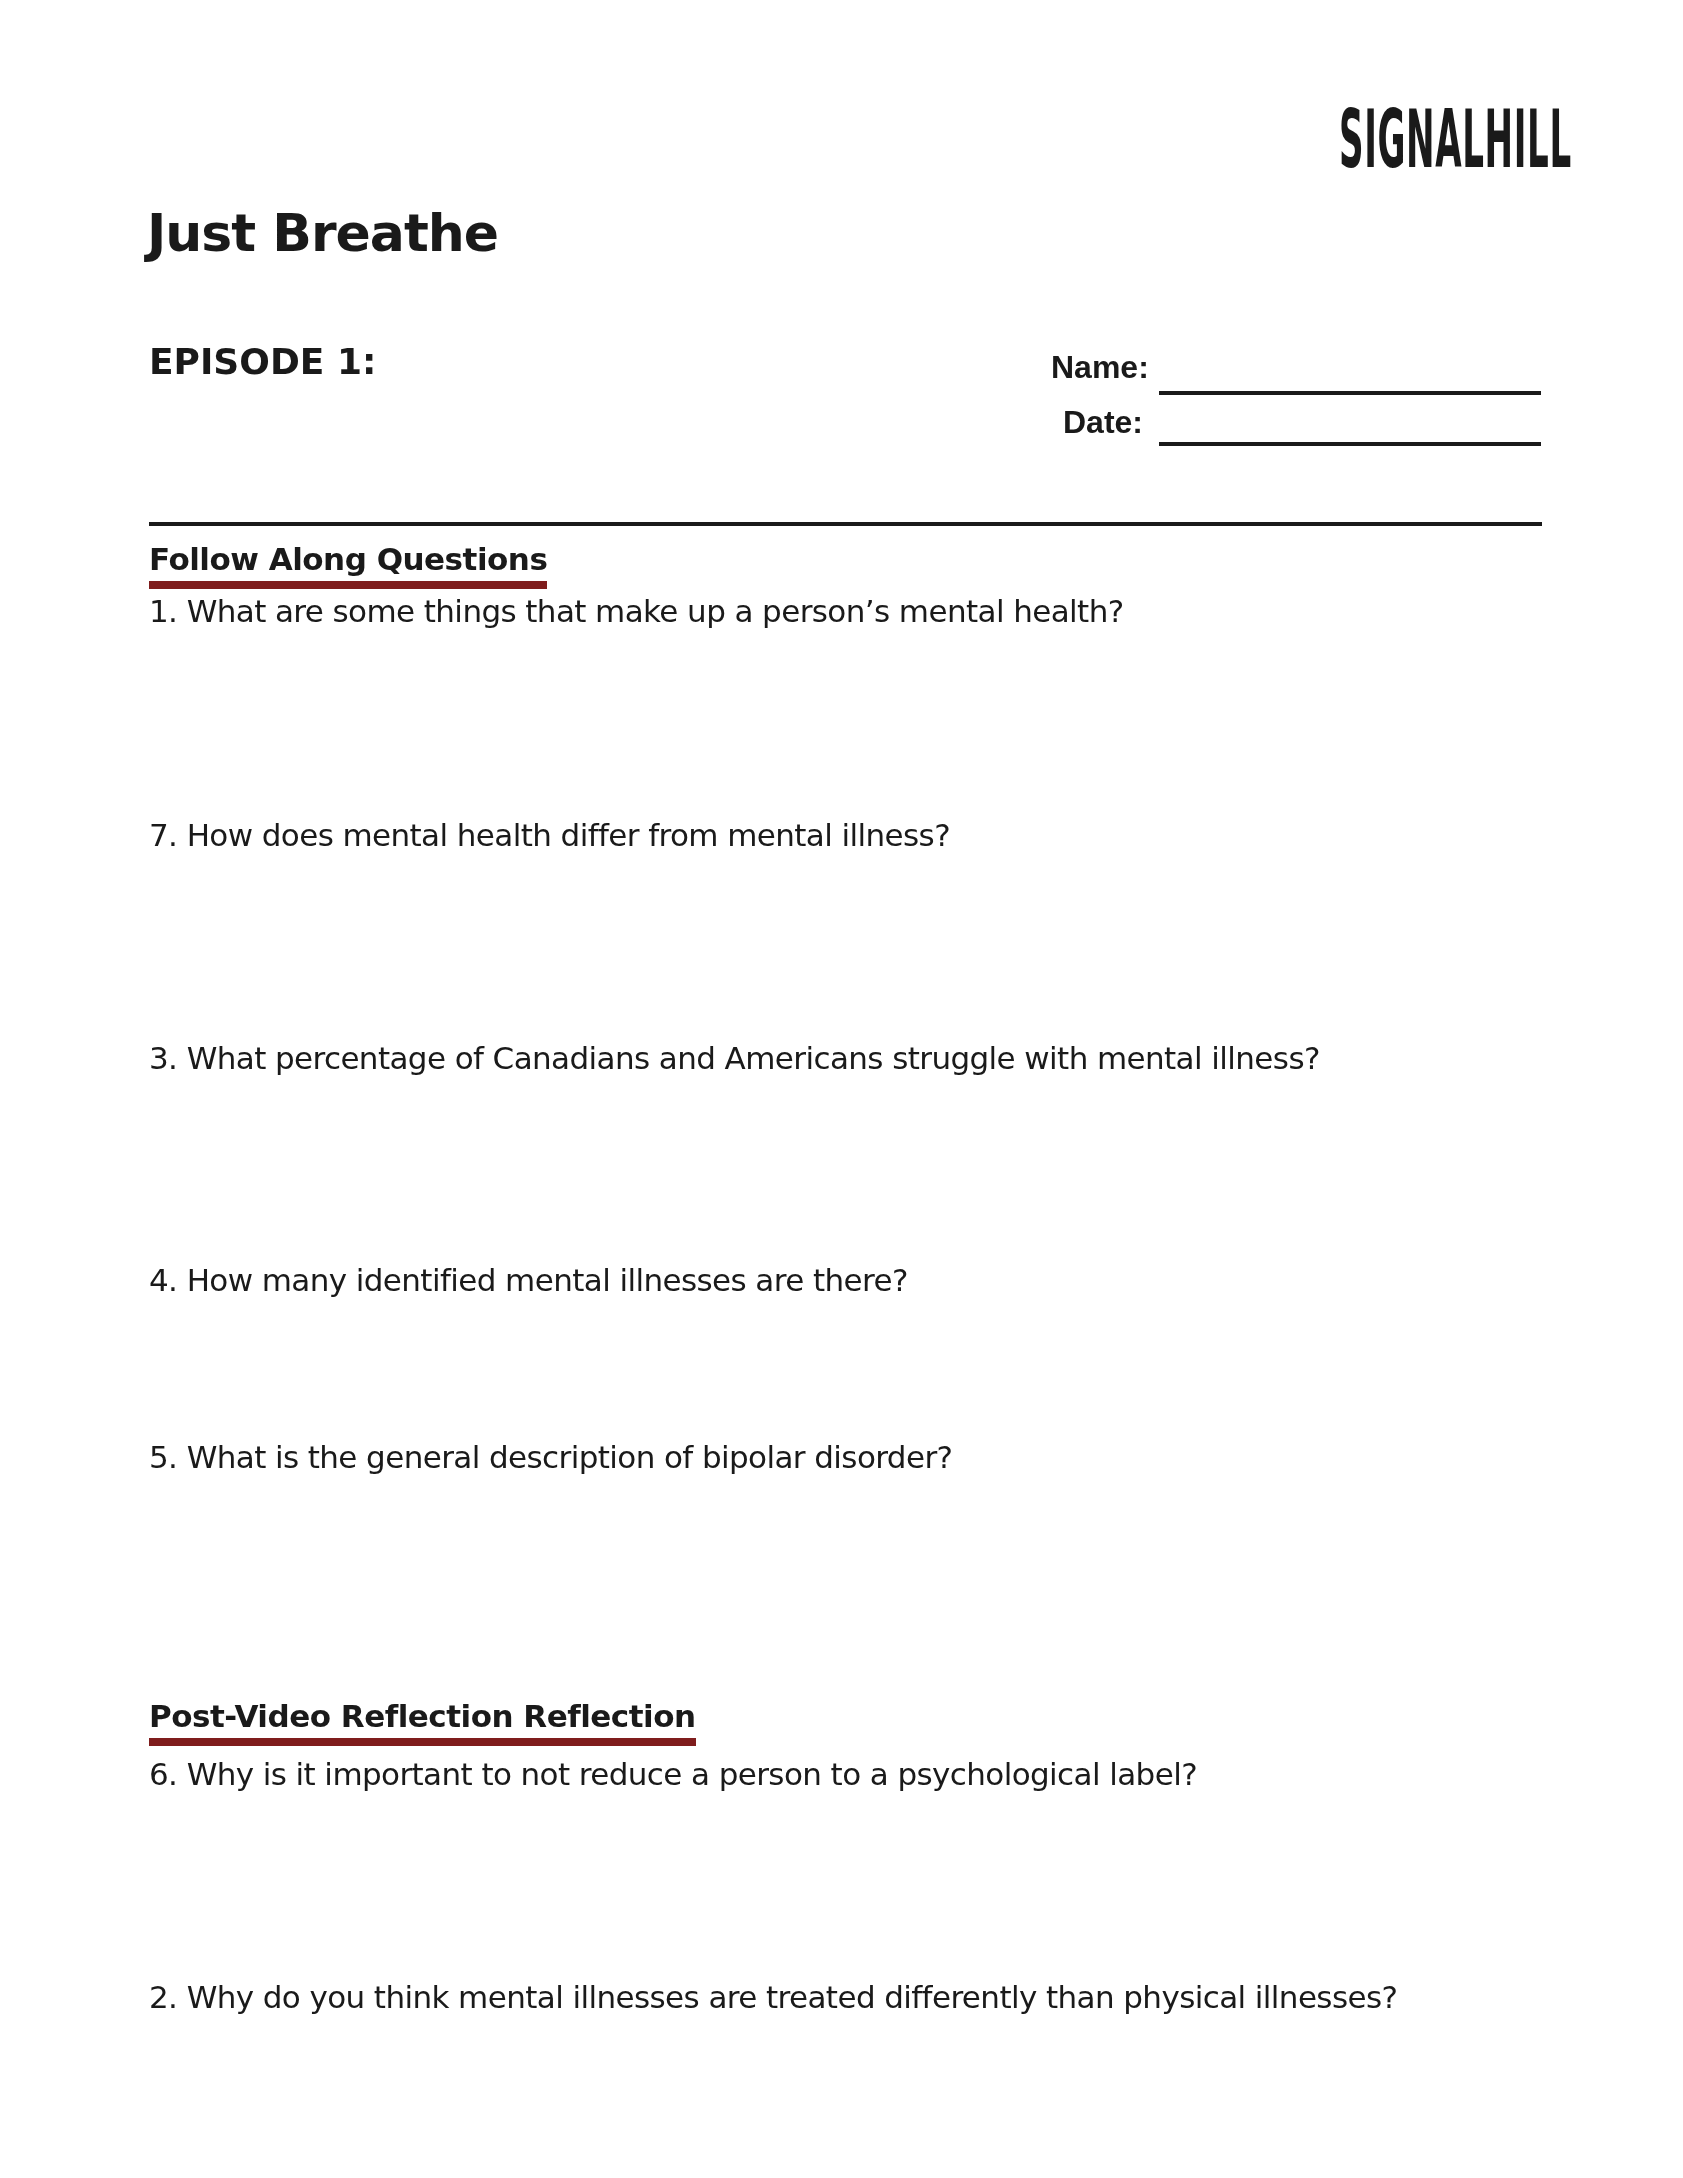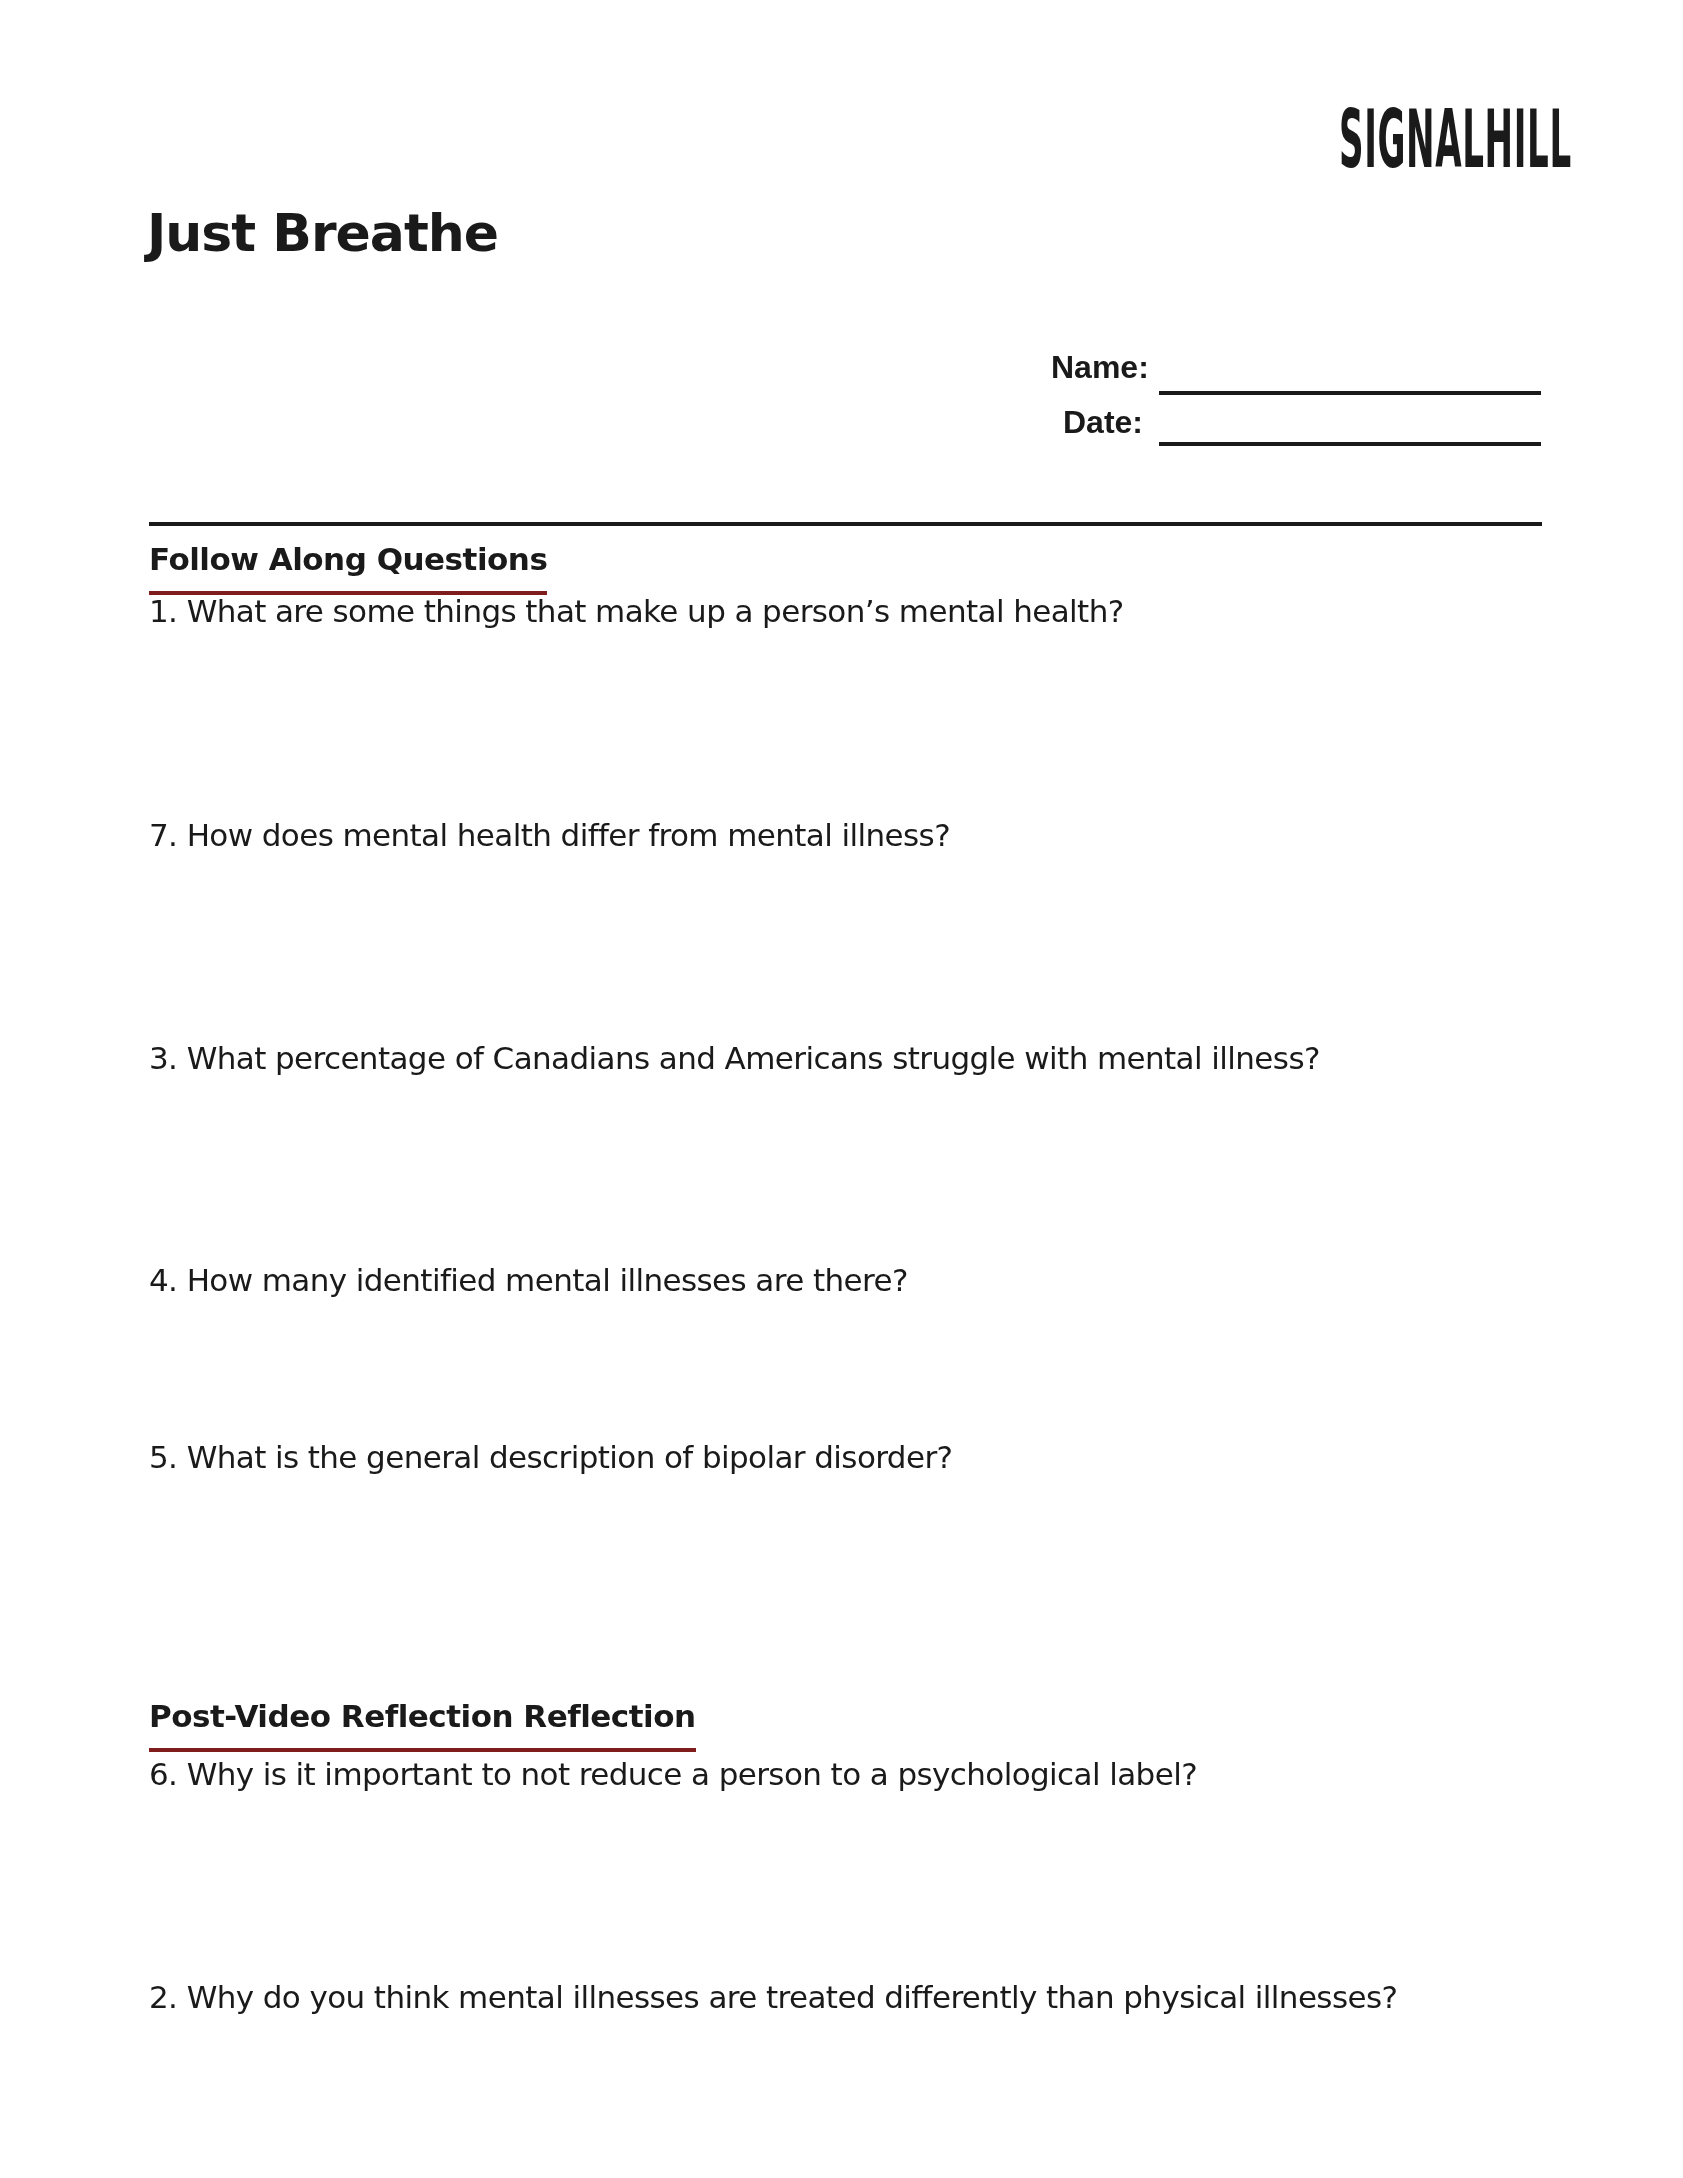--- a/index.html
+++ b/index.html
@@ -87,22 +87,22 @@
     }
 
     .section-heading {
       left: 149px;
       font-family: "DejaVu Sans", sans-serif;
       font-weight: bold;
       font-size: 31px;
       line-height: 40px;
       white-space: nowrap;
       letter-spacing: -0.5px;
-      padding-bottom: 12px;
-      border-bottom: 4px solid #7f1d1d;
+      padding-bottom: 2px;
+      border-bottom: 8px solid #7f1d1d;
     }
     .heading-follow { top: 539px; }
     .heading-post { top: 1696px; }
 
     .question {
       left: 149px;
       font-family: "DejaVu Sans", sans-serif;
       font-size: 31px;
       line-height: 44px;
       white-space: nowrap;
@@ -126,20 +126,21 @@
 </head>
 <body>
 
 <div class="abs logo">
   <span class="logo-text">SIGNALHILL</span>
 </div>
 
 <div class="abs title">Just Breathe</div>
 
 <div class="abs episode">
+  <div>EPISODE 1:</div>
 </div>
 
 <div class="abs field-label name-label">Name:</div>
 <div class="abs field-line name-line"></div>
 <div class="abs field-label date-label">Date:</div>
 <div class="abs field-line date-line"></div>
 
 <div class="abs rule"></div>
 
 <div class="abs section-heading heading-follow">Follow Along Questions</div>

